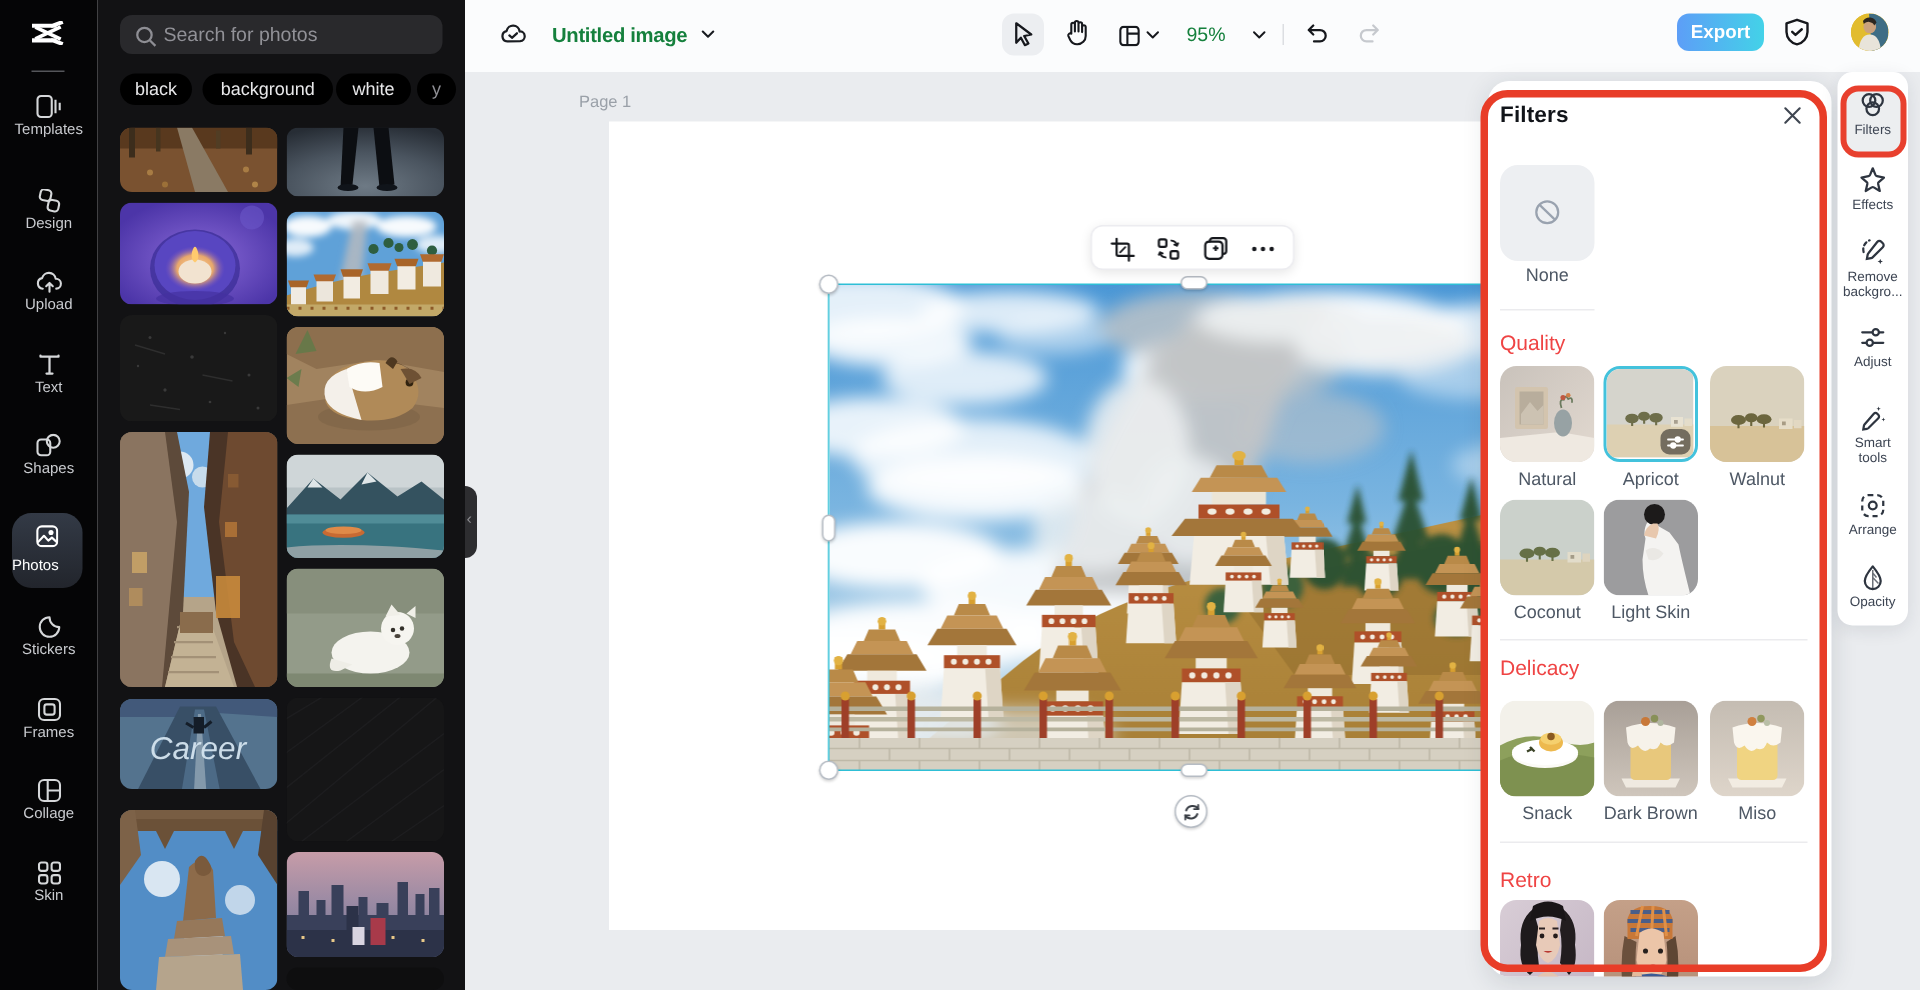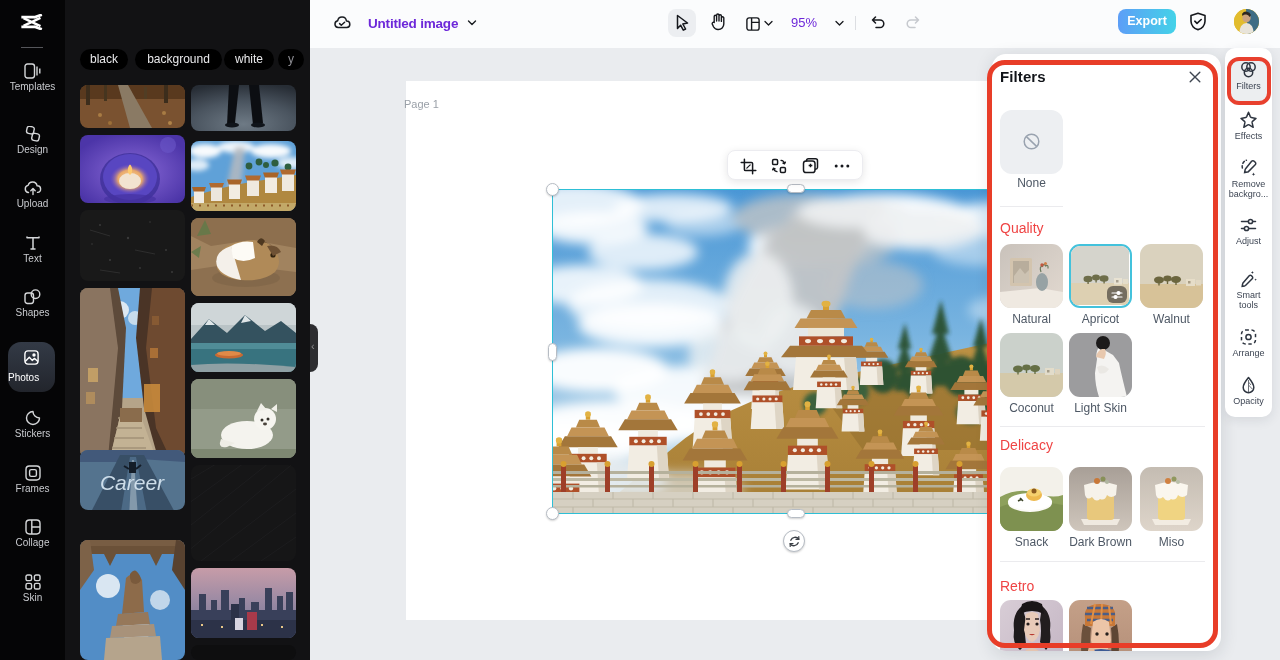--- a/index.html
+++ b/index.html
@@ -17,25 +17,25 @@
 
 #panel { left:65px; top:0; width:245px; height:660px; background:#121214; z-index:20; }
 #searchbox { position:absolute; left:15px; top:10px; width:215px; height:26px; border-radius:8px; background:#29292c; color:#919197; font-size:13px; line-height:26px; }
 #searchbox span.mag { position:absolute; left:10px; top:5px; }
 #searchbox .ph { margin-left:29px; }
 .pill { position:absolute; top:49px; height:21px; border-radius:11px; background:#000000; color:#e8e8ea; font-size:12px; line-height:21px; text-align:center; }
 .tile { position:absolute; border-radius:8px; overflow:hidden; }
 #ptab { position:absolute; left:310px; top:324px; width:8px; height:48px; background:#2d2d30; border-radius:0 8px 8px 0; z-index:21; }
 #ptab:after { content:"‹"; color:#8a8a8e; font-size:11px; position:absolute; left:1px; top:16px; }
 #topbar2 { left:310px; top:0; width:970px; height:48px; background:#fbfcfd; z-index:10; }
-.tb { position:absolute; color:#6d28d9; }
+.tb { position:absolute; color:#15803d; }
 
 
 #page { left:406px; top:81px; width:700px; height:539px; background:#ffffff; z-index:1; }
-#pagelabel { left:404px; top:62px; font-size:11px; color:#9aa0a8; z-index:2;margin-top:36px; }
+#pagelabel { left:386px; top:62px; font-size:11px; color:#9aa0a8; z-index:2; }
 #photo { left:553px; top:190px; width:486px; height:324px; z-index:2; }
 #selrect { left:552px; top:189px; width:487px; height:325px; border:1.5px solid #2ebfd6; z-index:3; }
 .handle { position:absolute; background:#fff; border:1px solid #b6bcc4; box-shadow:0 1px 2px rgba(0,0,0,.18); z-index:4; }
 #minibar { left:727px; top:150px; width:136px; height:30px; background:#fff; border-radius:8px; border:1px solid #ececf0; box-shadow:0 2px 8px rgba(0,0,0,.10); z-index:5; }
 #minibar svg { position:absolute; top:7px; }
 
 
 #fpanel { left:992px; top:54px; width:229px; height:597px; background:#fff; border-radius:14px; box-shadow:0 4px 18px rgba(30,40,60,.14); z-index:40; overflow:hidden; }
 #fpanel h1 { font-size:15px; font-weight:bold; color:#111419; position:absolute; left:8px; top:14px; letter-spacing:0.1px; }
 .sechead { position:absolute; left:8px; font-size:14px; font-weight:normal; color:#ef4444; }
@@ -716,20 +716,26 @@
             <rect x="1" y="1" width="5.6" height="5.6" rx="1.6"></rect>
             <rect x="9.4" y="1" width="5.6" height="5.6" rx="1.6"></rect>
             <rect x="1" y="9.4" width="5.6" height="5.6" rx="1.6"></rect>
             <rect x="9.4" y="9.4" width="5.6" height="5.6" rx="1.6"></rect>
           </g>
         </svg>
       <div class="rlabel">Skin</div>
     </div>
   </div>
   <div class="abs" id="panel">
+    <div id="searchbox"><span class="mag"><svg width="15" height="15" viewBox="0 0 15 15">
+            <g fill="none" stroke="#8e8e94" stroke-width="1.5">
+              <circle cx="6.3" cy="6.3" r="4.8"></circle>
+              <path d="M10 10 L13.6 13.6"></path>
+            </g>
+          </svg></span><span class="ph">Search for photos</span></div>
     <div class="pill" style="left:15px;width:48px">black</div>
     <div class="pill" style="left:70px;width:87px">background</div>
     <div class="pill" style="left:159px;width:50px">white</div>
     <div class="pill" style="left:213px;width:26px;color:#8e8e94">y</div>
 
     <div class="tile" style="left:15px;top:85px;width:105px;height:43px">
       <svg width="105" height="43" viewBox="0 0 105 43">
           <rect width="105" height="43" fill="#7a5230"></rect>
           <rect width="105" height="14" fill="#59391e"></rect>
           <path d="M38 0 L50 43 L72 43 L48 0 Z" fill="#8a7a64"></path>
@@ -795,21 +801,21 @@
           <rect x="64" y="96" width="16" height="28" fill="#c88a3c" opacity="0.9"></rect>
           <rect x="70" y="60" width="8" height="10" fill="#b87838" opacity="0.8"></rect>
           <rect x="72" y="28" width="7" height="9" fill="#8a5c34" opacity="0.9"></rect>
           <rect x="8" y="80" width="10" height="14" fill="#d8b06a" opacity="0.7"></rect>
           <rect x="6" y="104" width="9" height="12" fill="#c89c5c" opacity="0.6"></rect>
           <path d="M30 170 L42 120 L58 120 L76 170 Z" fill="#c3b294"></path>
           <path d="M38 130 h22 M36 140 h26 M34 150 h30 M32 160 h34" stroke="#a39177" stroke-width="1.5"></path>
           <rect x="40" y="120" width="22" height="14" fill="#8a6c4c"></rect>
         </svg>
     </div>
-    <div class="tile" style="left:15px;top:450px;width:105px;height:60px">
+    <div class="tile" style="left:15px;top:466px;width:105px;height:60px">
       <svg width="105" height="68" viewBox="0 0 105 68">
           <rect width="105" height="68" fill="#54738e"></rect>
           <path d="M0 0 H105 V12 L60 9 L44 12 H0 Z" fill="#42597a"></path>
           <path d="M40 5 L64 5 L98 68 L8 68 Z" fill="#384f66"></path>
           <path d="M50 7 L56 7 L68 68 L40 68 Z" fill="#4c6a86"></path>
           <path d="M52 10 L54 10 L58 68 L49 68 Z" fill="#c8d2da" opacity="0.45"></path>
           <text x="52" y="40" font-family="Liberation Sans" font-size="21" font-style="italic" fill="#d4e4f0" text-anchor="middle" opacity="0.95">Career</text>
           <rect x="49" y="12" width="7" height="11" fill="#141d28"></rect>
           <path d="M44 16 l5 3 M61 15 l-5 4" stroke="#141d28" stroke-width="2"></path>
         </svg>

